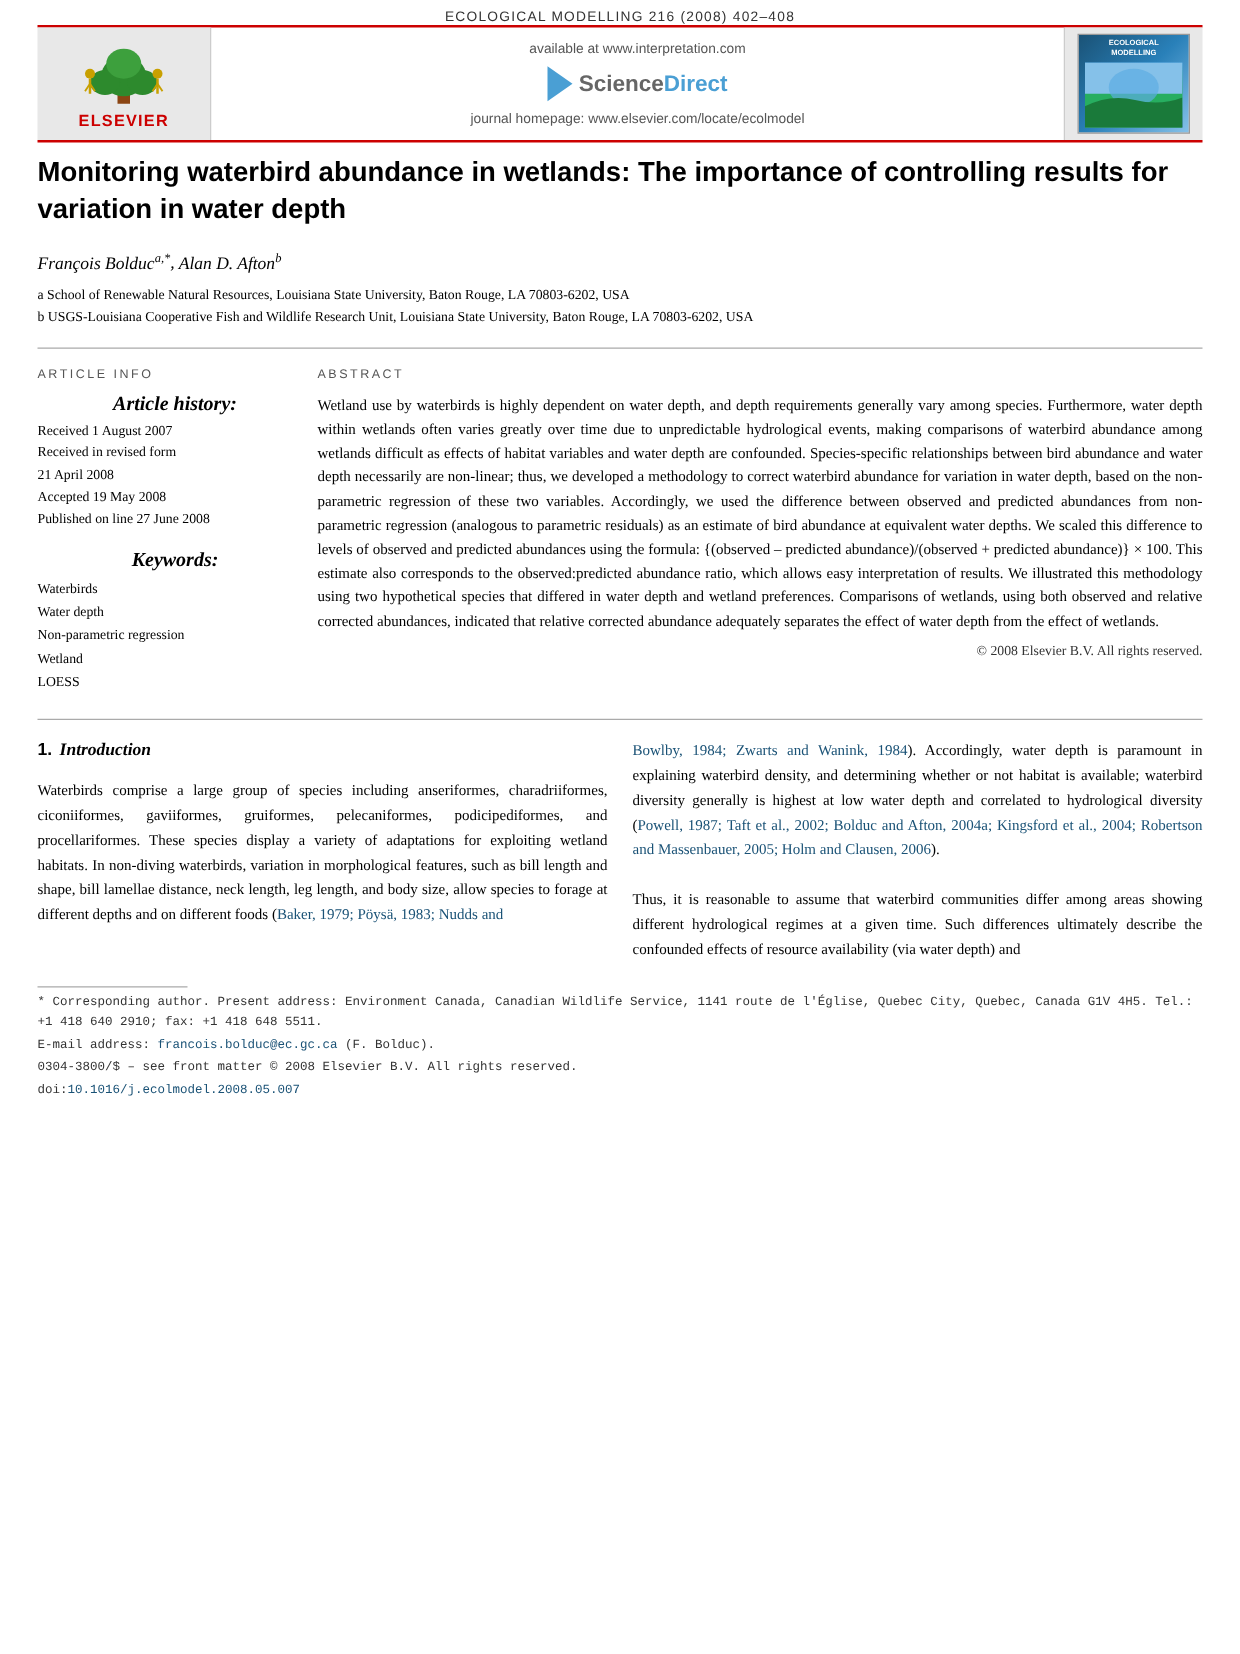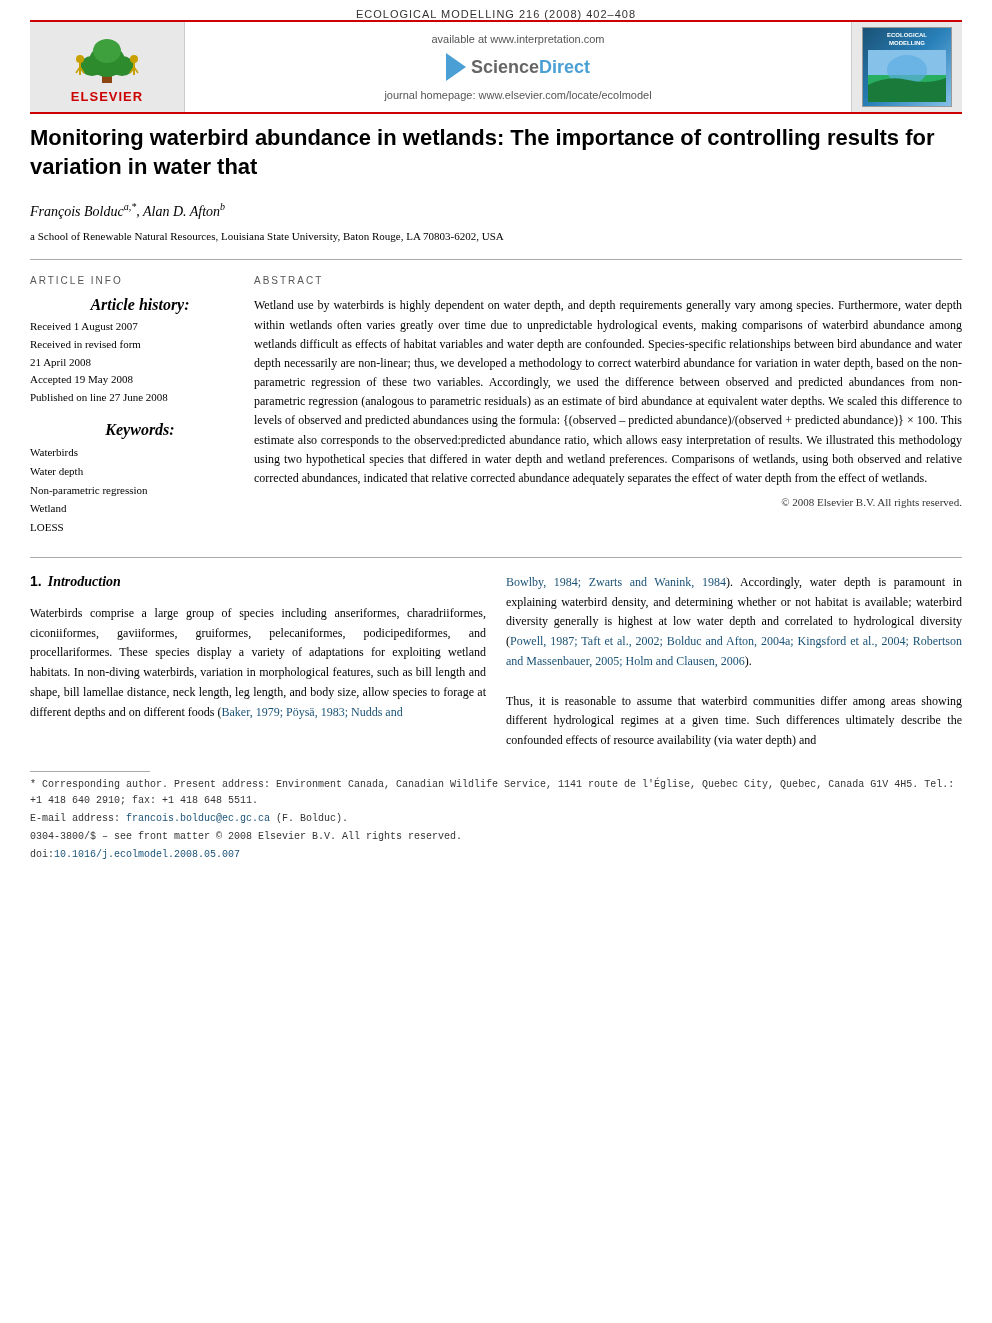--- a/index.html
+++ b/index.html
@@ -32,21 +32,21 @@
     
     .banner {
       display: flex;
       align-items: stretch;
       border-top: 2px solid #c00;
       border-bottom: 2px solid #c00;
       margin: 0 30px;
     }
 
     .banner-left {
-      width: 154px;
+      width: 138px;
       min-height: 90px;
       background: #e8e8e8;
       display: flex;
       flex-direction: column;
       align-items: center;
       justify-content: center;
       padding: 8px;
     }
 
     .elsevier-logo {
@@ -401,29 +401,30 @@
             <ellipse cx="39" cy="20" rx="20" ry="15" fill="#5dade2" opacity="0.7"></ellipse>
             <path d="M0 35 Q20 25 40 30 Q60 35 78 28 L78 55 L0 55 Z" fill="#1a7a3a"></path>
           </svg>
         </div>
       </div>
     </div>
   </div>
 
   <div class="main-content">
 
-    <div class="article-title">Monitoring waterbird abundance in wetlands: The importance of controlling results for variation in water that</div>
+    <div class="article-title">Monitoring waterbird abundance in wetlands: The importance of controlling results for variation in water depth</div>
 
     <div class="authors">
       <span><span>François Bolduc</span><sup>a,*</sup></span>,
       <span><span>Alan D. Afton</span><sup>b</sup></span>
     </div>
 
     <div class="affiliations">
       <p>a School of Renewable Natural Resources, Louisiana State University, Baton Rouge, LA 70803-6202, USA</p>
+      <p>b USGS-Louisiana Cooperative Fish and Wildlife Research Unit, Louisiana State University, Baton Rouge, LA 70803-6202, USA</p>
     </div>
 
     <div class="info-abstract-row">
 
       <div class="article-info">
         <div class="info-section-title">ARTICLE INFO</div>
 
         <div class="info-subsection-title">Article history:</div>
         <div class="info-item">Received 1 August 2007</div>
         <div class="info-item">Received in revised form</div>

